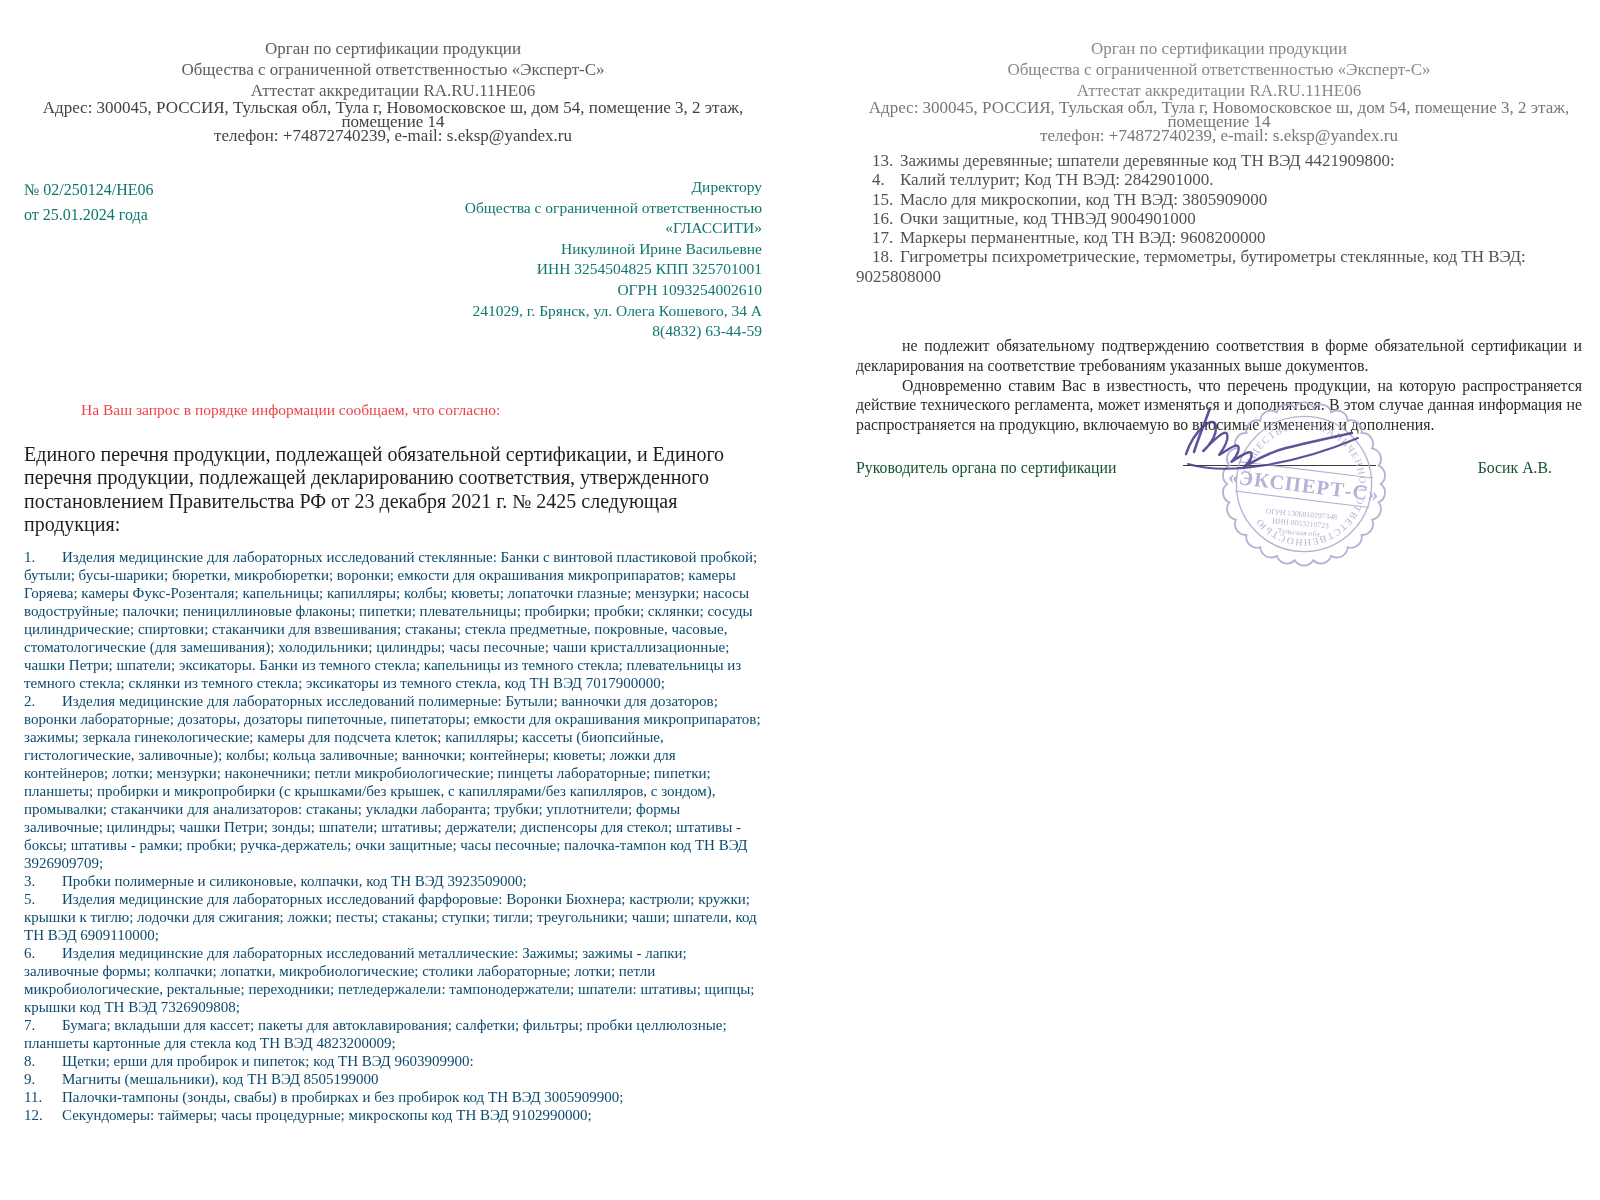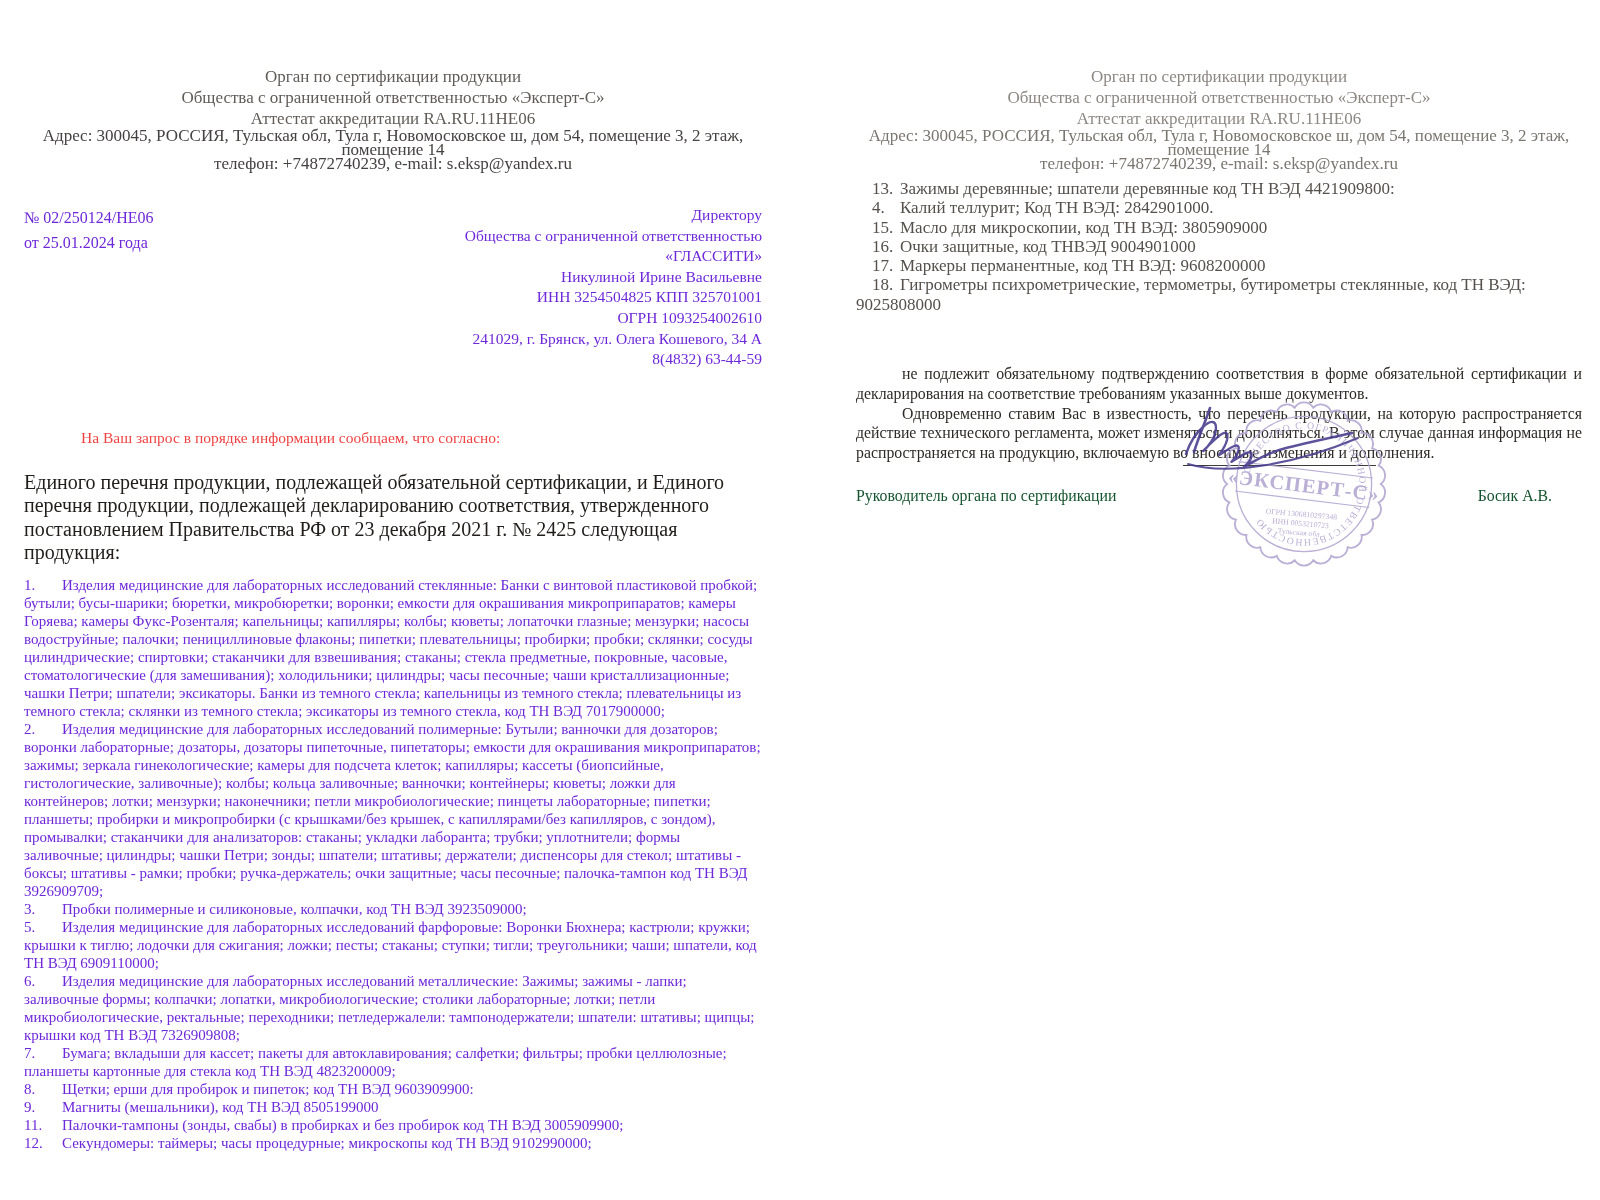--- a/index.html
+++ b/index.html
@@ -4,37 +4,37 @@
 <style>
   html,body { margin:0; padding:0; background:#ffffff; }
   .canvas {
     position:relative; width:1600px; height:1200px; background:#ffffff;
     font-family:"Liberation Serif", serif; overflow:hidden;
   }
   .page { position:absolute; top:38px; }
   .page-left  { left:24px;  width:738px; }
   .page-right { left:856px; width:726px; }
 
-  .lh { text-align:center;margin-top:28px; }
+  .lh { text-align:center; }
   .lh .big   { font-size:17px;   line-height:21px; margin:0; }
   .lh .small { font-size:17px; line-height:14px; margin:0; }
   .page-left  .lh .big   { color:#605b57; }
   .page-left  .lh .small { color:#454140; }
   .page-right .lh .big   { color:#8d8782; }
   .page-right .lh .small { color:#7a756f; }
 
-  .ref-row { display:flex; justify-content:space-between; margin-top:34px; color:#6d28d9; }
+  .ref-row { display:flex; justify-content:space-between; margin-top:34px; color:#0f766e; }
   .ref  { font-size:16px; line-height:25px; }
   .ref div { white-space:nowrap; }
   .addr { text-align:right; font-size:15.5px; line-height:20.6px; max-width:360px; }
 
   .intro { margin:58px 0 0 0; font-size:15.5px; line-height:19px; text-indent:57px; color:#ef4444; }
   .lead  { margin:24px 0 0 0; font-size:20px; line-height:23.4px; color:#201d1b; }
 
-  .list-left  { margin-top:12px; font-size:15px; line-height:18px;   color:#6d28d9; }
+  .list-left  { margin-top:12px; font-size:15px; line-height:18px;   color:#0c4a6e; }
   .list-right { margin-top:8px;  font-size:17px; line-height:19.3px; color:#55504b; }
   .li { margin:0; }
   .num   { display:inline-block; min-width:38px; }
   .num-r { display:inline-block; min-width:28px; margin-left:16px; }
 
   .para { margin:0; font-size:15.8px; line-height:19.8px; text-align:justify; text-indent:46px; color:#2e2a27; }
   .para.first { margin-top:50px; }
 
   .sig-row { display:flex; justify-content:space-between; margin-top:24px; font-size:15.8px; color:#14532d; }
   .sig-name { padding-right:30px; }

